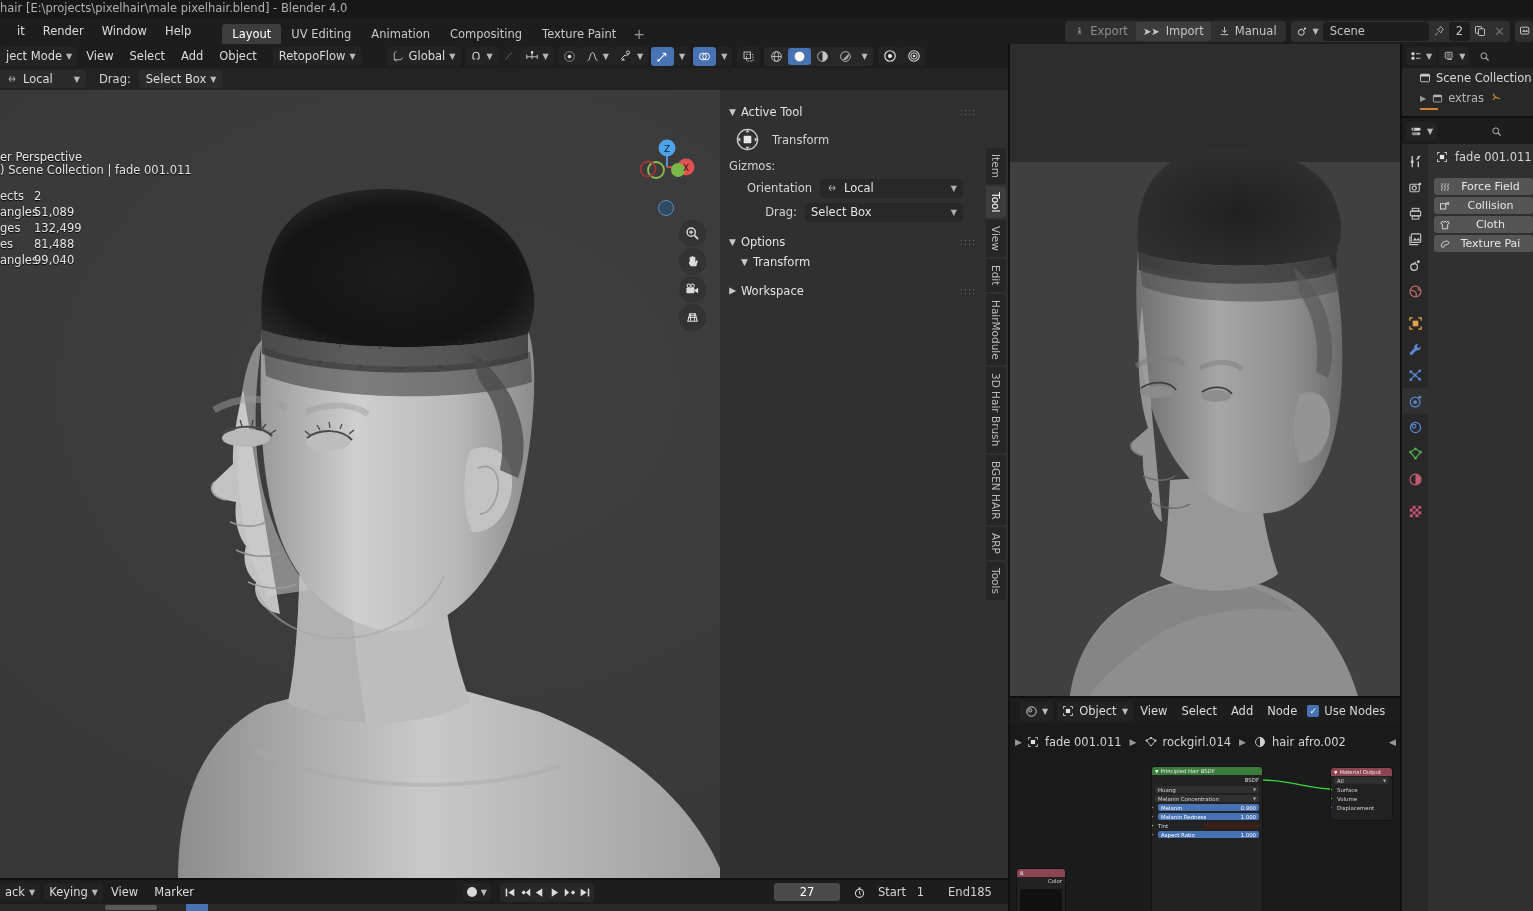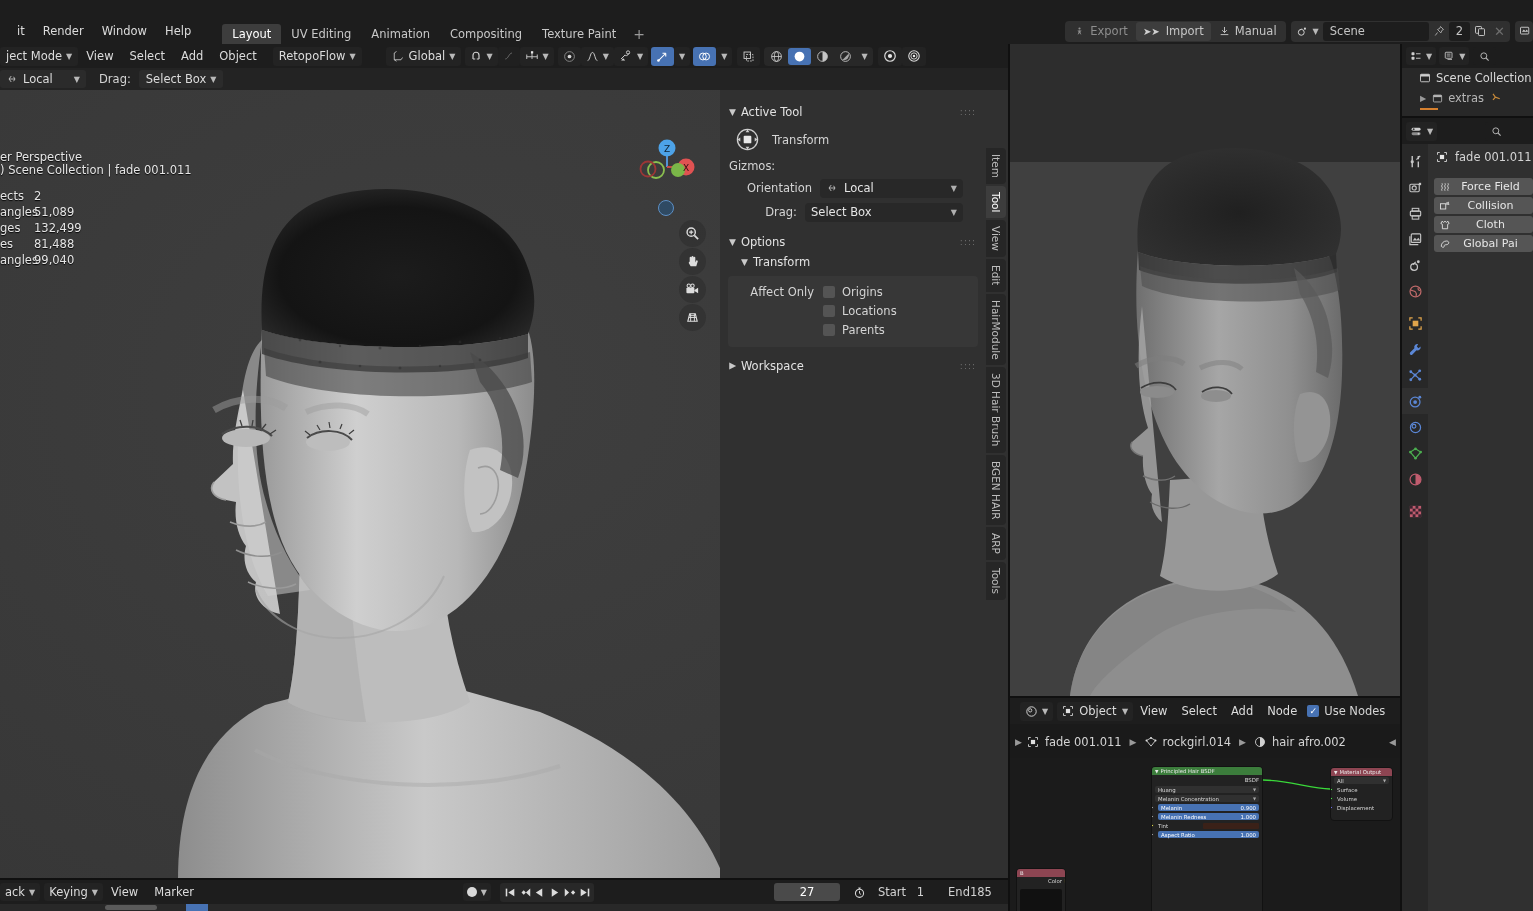--- a/index.html
+++ b/index.html
@@ -124,20 +124,23 @@
               color:#fff; font-size:11.5px; }
   .srow { display:flex; align-items:center; height:18px; color:#d2d2d2; font-size:11.5px; }
 
   .edge { position:absolute; background:#101010; }
 </style>
 </head>
 <body>
 
 <div id="app">
 
+  <div id="topbar">
+    <div id="title">hair [E:\projects\pixelhair\male pixelhair.blend] - Blender 4.0</div>
+  </div>
 
   <div id="menubar">
     <div class="mrow row">
       <div class="m">it</div>
       <div class="m">Render</div>
       <div class="m">Window</div>
       <div class="m">Help</div>
       <div style="width:22px"></div>
       <div class="wstab active">Layout</div>
       <div class="wstab">UV Editing</div>
@@ -630,37 +633,20 @@
         <span class="tri">▼</span>
         <span>Options</span>
         <span class="dots">::::</span>
       </div>
 
       <div class="pheader" style="padding-left:12px">
         <span class="tri">▼</span>
         <span>Transform</span>
       </div>
 
-      <div class="subpanel" style="margin:4px 8px 0 8px;padding:6px 0 8px 0">
-        <div class="row" style="height:19px">
-          <div style="width:95px;text-align:right;padding-right:9px" class="lbl">Affect Only</div>
-          <div class="cbox"></div>
-          <span class="lbl">Origins</span>
-        </div>
-        <div class="row" style="height:19px">
-          <div style="width:95px;padding-right:9px"></div>
-          <div class="cbox"></div>
-          <span class="lbl">Locations</span>
-        </div>
-        <div class="row" style="height:19px">
-          <div style="width:95px;padding-right:9px"></div>
-          <div class="cbox"></div>
-          <span class="lbl">Parents</span>
-        </div>
-      </div>
 
       <div class="pheader" style="margin-top:9px">
         <span class="tri" style="transform:rotate(-90deg)">▼</span>
         <span>Workspace</span>
         <span class="dots">::::</span>
       </div>
     </div>
 
     <div id="ntabs" style="padding-top:58px">
       <div class="ntab">Item</div>
@@ -1113,21 +1099,21 @@
               </svg>
           </span>
           <span class="mlabel">Cloth</span>
         </div>
         <div class="modbtn">
           <span class="icon" style="width:14px">
             <svg width="12" height="12" viewBox="0 0 16 16">
                 <path d="M3 11c0-4 3-7 7-7 2 0 3 1 3 2.5S11 9 9 9s-2 1-2 2-1.5 2.5-4 0z" fill="none" stroke="#e0e0e0" stroke-width="1.2"></path>
               </svg>
           </span>
-          <span class="mlabel">Global Pai</span>
+          <span class="mlabel">Texture Pai</span>
         </div>
       </div>
     </div>
   </div>
 
   <div class="editor" id="timeline">
     <div id="tlhead">
       <div class="row" style="width:1008px;padding-left:0">
         <div class="btn dark" style="height:18px;padding:0 5px">
           <span>ack</span>

